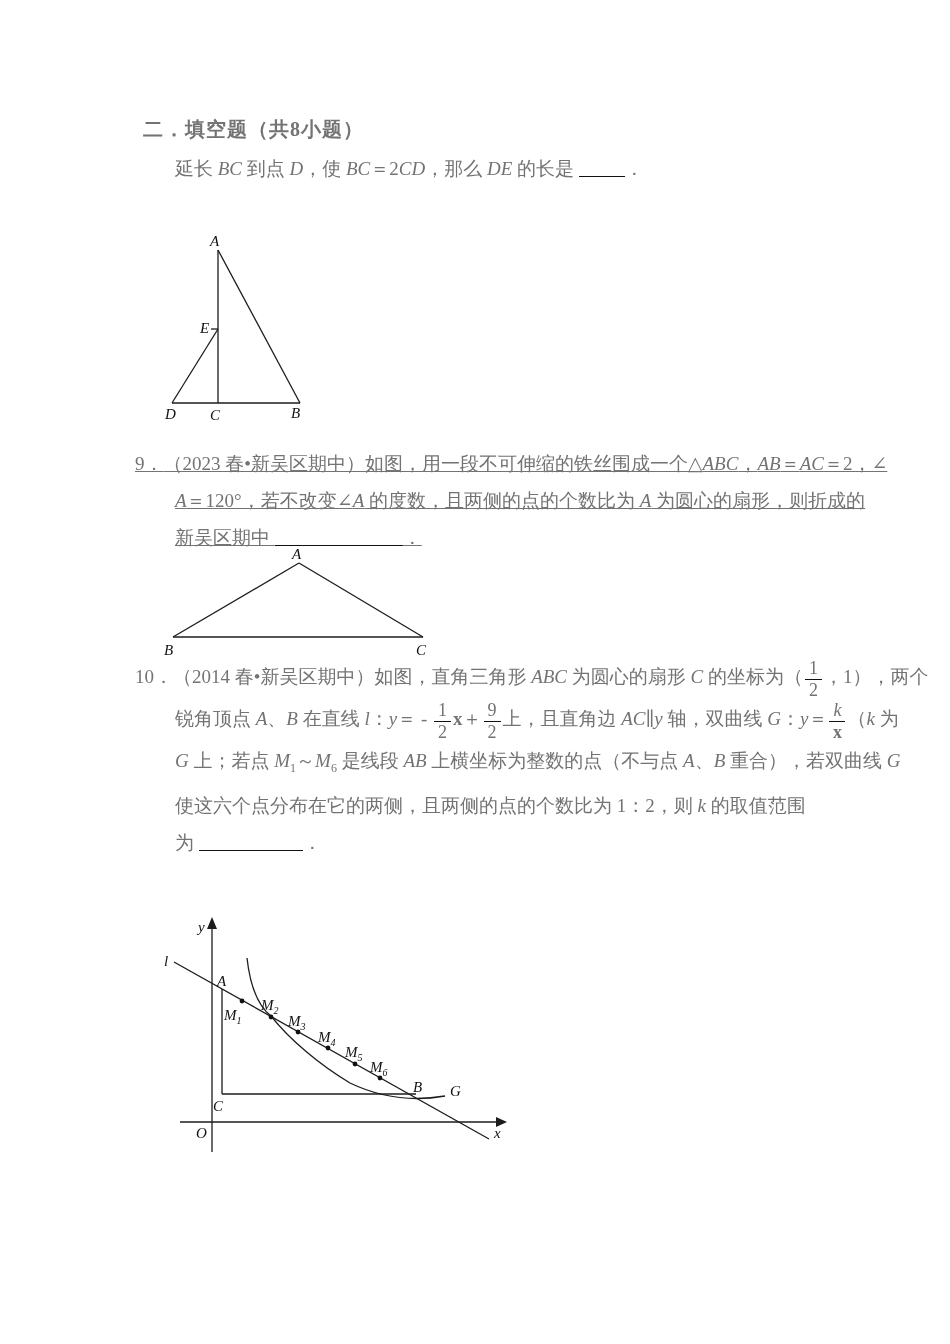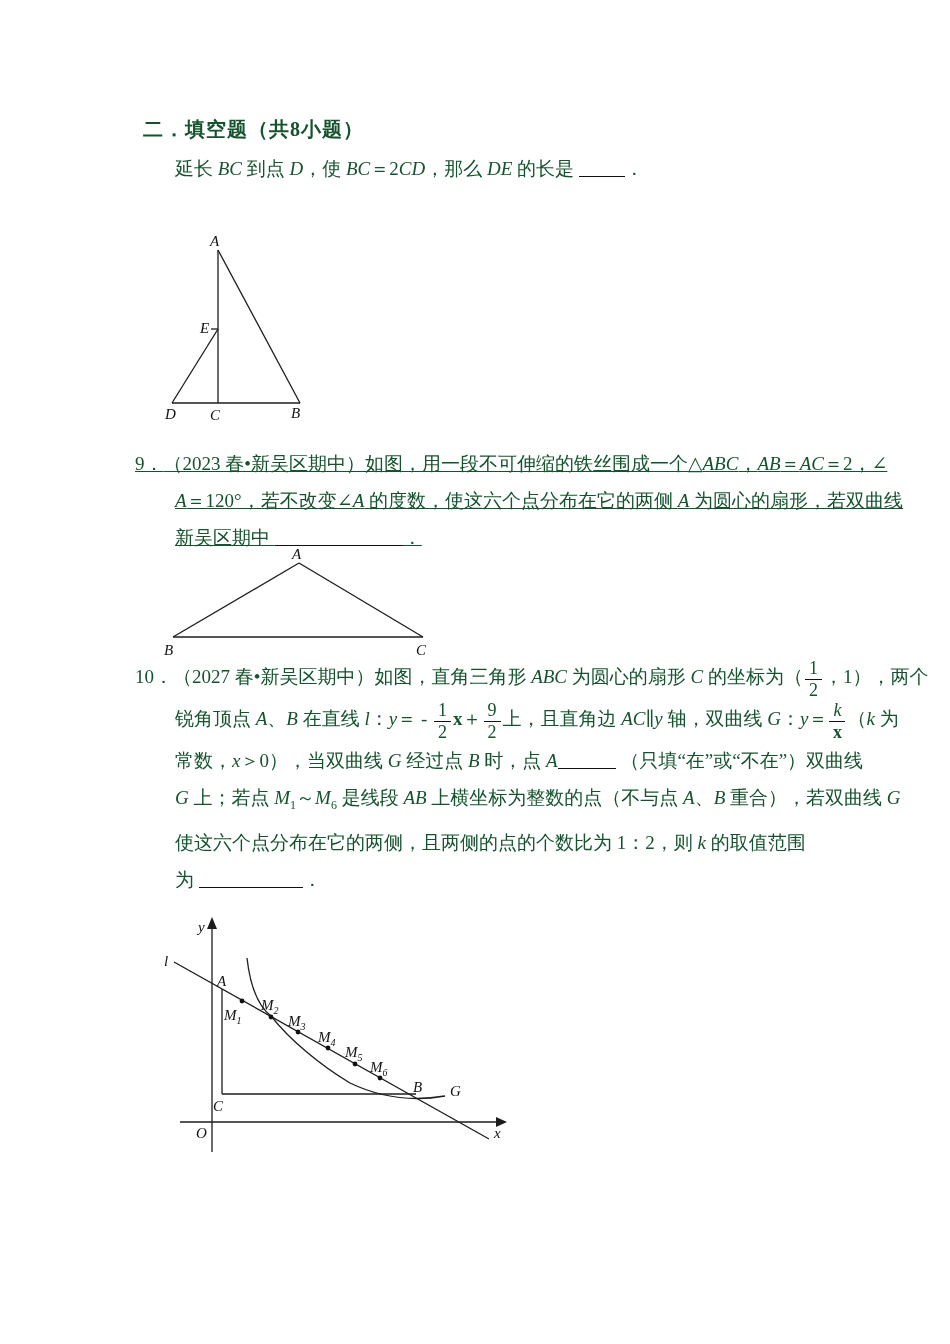--- a/index.html
+++ b/index.html
@@ -1,20 +1,20 @@
 <!DOCTYPE html>
 <html><head>
 <meta charset="utf-8">
 <style>
   * { margin:0; padding:0; box-sizing:border-box; }
   body { background:#ffffff; }
   .page {
     position:relative; width:950px; height:1344px; background:#fff;
     font-family:"Liberation Serif","DejaVu Serif",serif;
-    color:#14532d; overflow:hidden;
+    color:#737373; overflow:hidden;
   }
   .section-title {
     position:absolute; left:143px; top:116px;
     font-size:20px; font-weight:bold; letter-spacing:1px;
   }
   .qblock { position:absolute; left:135px; width:720px; font-size:19px; }
   .qline { display:block; line-height:37px; white-space:nowrap; margin-left:40px; }
   .qline.first { margin-left:0; }
   .cn { font-style:normal; }
   .qnum { font-style:normal; }
@@ -54,41 +54,40 @@
       <text x="70" y="14">A</text>
       <text x="60" y="101">E</text>
       <text x="25" y="187">D</text>
       <text x="70" y="188">C</text>
       <text x="151" y="186">B</text>
     </svg>
   </div>
 
   <div class="qblock" style="top:445px;text-decoration:underline;">
     <div class="qline first"><span class="qnum">9．</span><span class="cn">（2023 春•新吴区期中）如图，用一段不可伸缩的铁丝围成一个△</span><span class="math">ABC</span><span class="cn">，</span><span class="math">AB</span><span class="cn">＝</span><span class="math">AC</span><span class="cn">＝2，∠</span></div>
-    <div class="qline"><span class="math">A</span><span class="cn">＝120°，若不改变∠</span><span class="math">A</span><span class="cn"> 的度数，使这六个点分布在它的两侧 </span><span class="math">A</span><span class="cn"> 为圆心的扇形，若双曲线</span></div>
+    <div class="qline"><span class="math">A</span><span class="cn">＝120°，若不改变∠</span><span class="math">A</span><span class="cn"> 的度数，且两侧的点的个数比为 </span><span class="math">A</span><span class="cn"> 为圆心的扇形，则折成的</span></div>
     <div class="qline"><span class="cn">新吴区期中 </span><span class="blank" style="width: 128px;"></span><span class="cn">．</span></div>
   </div>
 
   <div class="fig" style="left:155px; top:545px;">
     <svg width="295" height="118" viewBox="0 0 295 118">
       <g stroke="#1c1c1c" stroke-width="1.3" fill="none">
         <line x1="144" y1="18" x2="18" y2="92"></line>
         <line x1="144" y1="18" x2="268" y2="92"></line>
         <line x1="18" y1="92" x2="268" y2="92"></line>
       </g>
       <text x="137" y="14">A</text>
       <text x="9" y="110">B</text>
       <text x="261" y="110">C</text>
     </svg>
   </div>
 
   <div class="qblock" style="top:658px;">
-    <div class="qline first"><span class="qnum">10．</span><span class="cn">（2027 春•新吴区期中）如图，直角三角形 </span><span class="math">ABC</span><span class="cn"> 为圆心的扇形 </span><span class="math">C</span><span class="cn"> 的坐标为（</span><span class="frac"><span class="fn">1</span><span class="fd">2</span></span><span class="cn">，1），两个</span></div>
+    <div class="qline first"><span class="qnum">10．</span><span class="cn">（2014 春•新吴区期中）如图，直角三角形 </span><span class="math">ABC</span><span class="cn"> 为圆心的扇形 </span><span class="math">C</span><span class="cn"> 的坐标为（</span><span class="frac"><span class="fn">1</span><span class="fd">2</span></span><span class="cn">，1），两个</span></div>
     <div class="qline"><span class="cn">锐角顶点 </span><span class="math">A</span><span class="cn">、</span><span class="math">B</span><span class="cn"> 在直线 </span><span class="math">l</span><span class="cn">：</span><span class="math">y</span><span class="cn">＝ - </span><span class="frac"><span class="fn">1</span><span class="fd">2</span></span><span class="bx">x</span><span class="cn">＋</span><span class="frac"><span class="fn">9</span><span class="fd">2</span></span><span class="cn">上，且直角边 </span><span class="math">AC</span><span class="cn">∥</span><span class="math">y</span><span class="cn"> 轴，双曲线 </span><span class="math">G</span><span class="cn">：</span><span class="math">y</span><span class="cn">＝</span><span class="frac"><span class="fn it">k</span><span class="fd bold">x</span></span><span class="cn">（</span><span class="math">k</span><span class="cn"> 为</span></div>
-    <div class="qline"><span class="cn">常数，</span><span class="math">x</span><span class="cn">＞0），当双曲线 </span><span class="math">G</span><span class="cn"> 经过点 </span><span class="math">B</span><span class="cn"> 时，点 </span><span class="math">A</span><span class="blank" style="width: 58px;"></span><span class="cn"> （只填“在”或“不在”）双曲线</span></div>
     <div class="qline"><span class="math">G</span><span class="cn"> 上；若点 </span><span class="math">M<sub>1</sub></span><span class="cn">～</span><span class="math">M<sub>6</sub></span><span class="cn"> 是线段 </span><span class="math">AB</span><span class="cn"> 上横坐标为整数的点（不与点 </span><span class="math">A</span><span class="cn">、</span><span class="math">B</span><span class="cn"> 重合），若双曲线 </span><span class="math">G</span></div>
     <div class="qline"><span class="cn">使这六个点分布在它的两侧，且两侧的点的个数比为 1：2，则 </span><span class="math">k</span><span class="cn"> 的取值范围</span></div>
     <div class="qline"><span class="cn">为 </span><span class="blank" style="width: 104px;"></span><span class="cn">．</span></div>
   </div>
 
   <div class="fig" style="left:160px; top:915px;">
     <svg width="350" height="245" viewBox="0 0 350 245">
       <g stroke="#1c1c1c" stroke-width="1.3" fill="none">
 
         <line x1="52" y1="8" x2="52" y2="237"></line>

